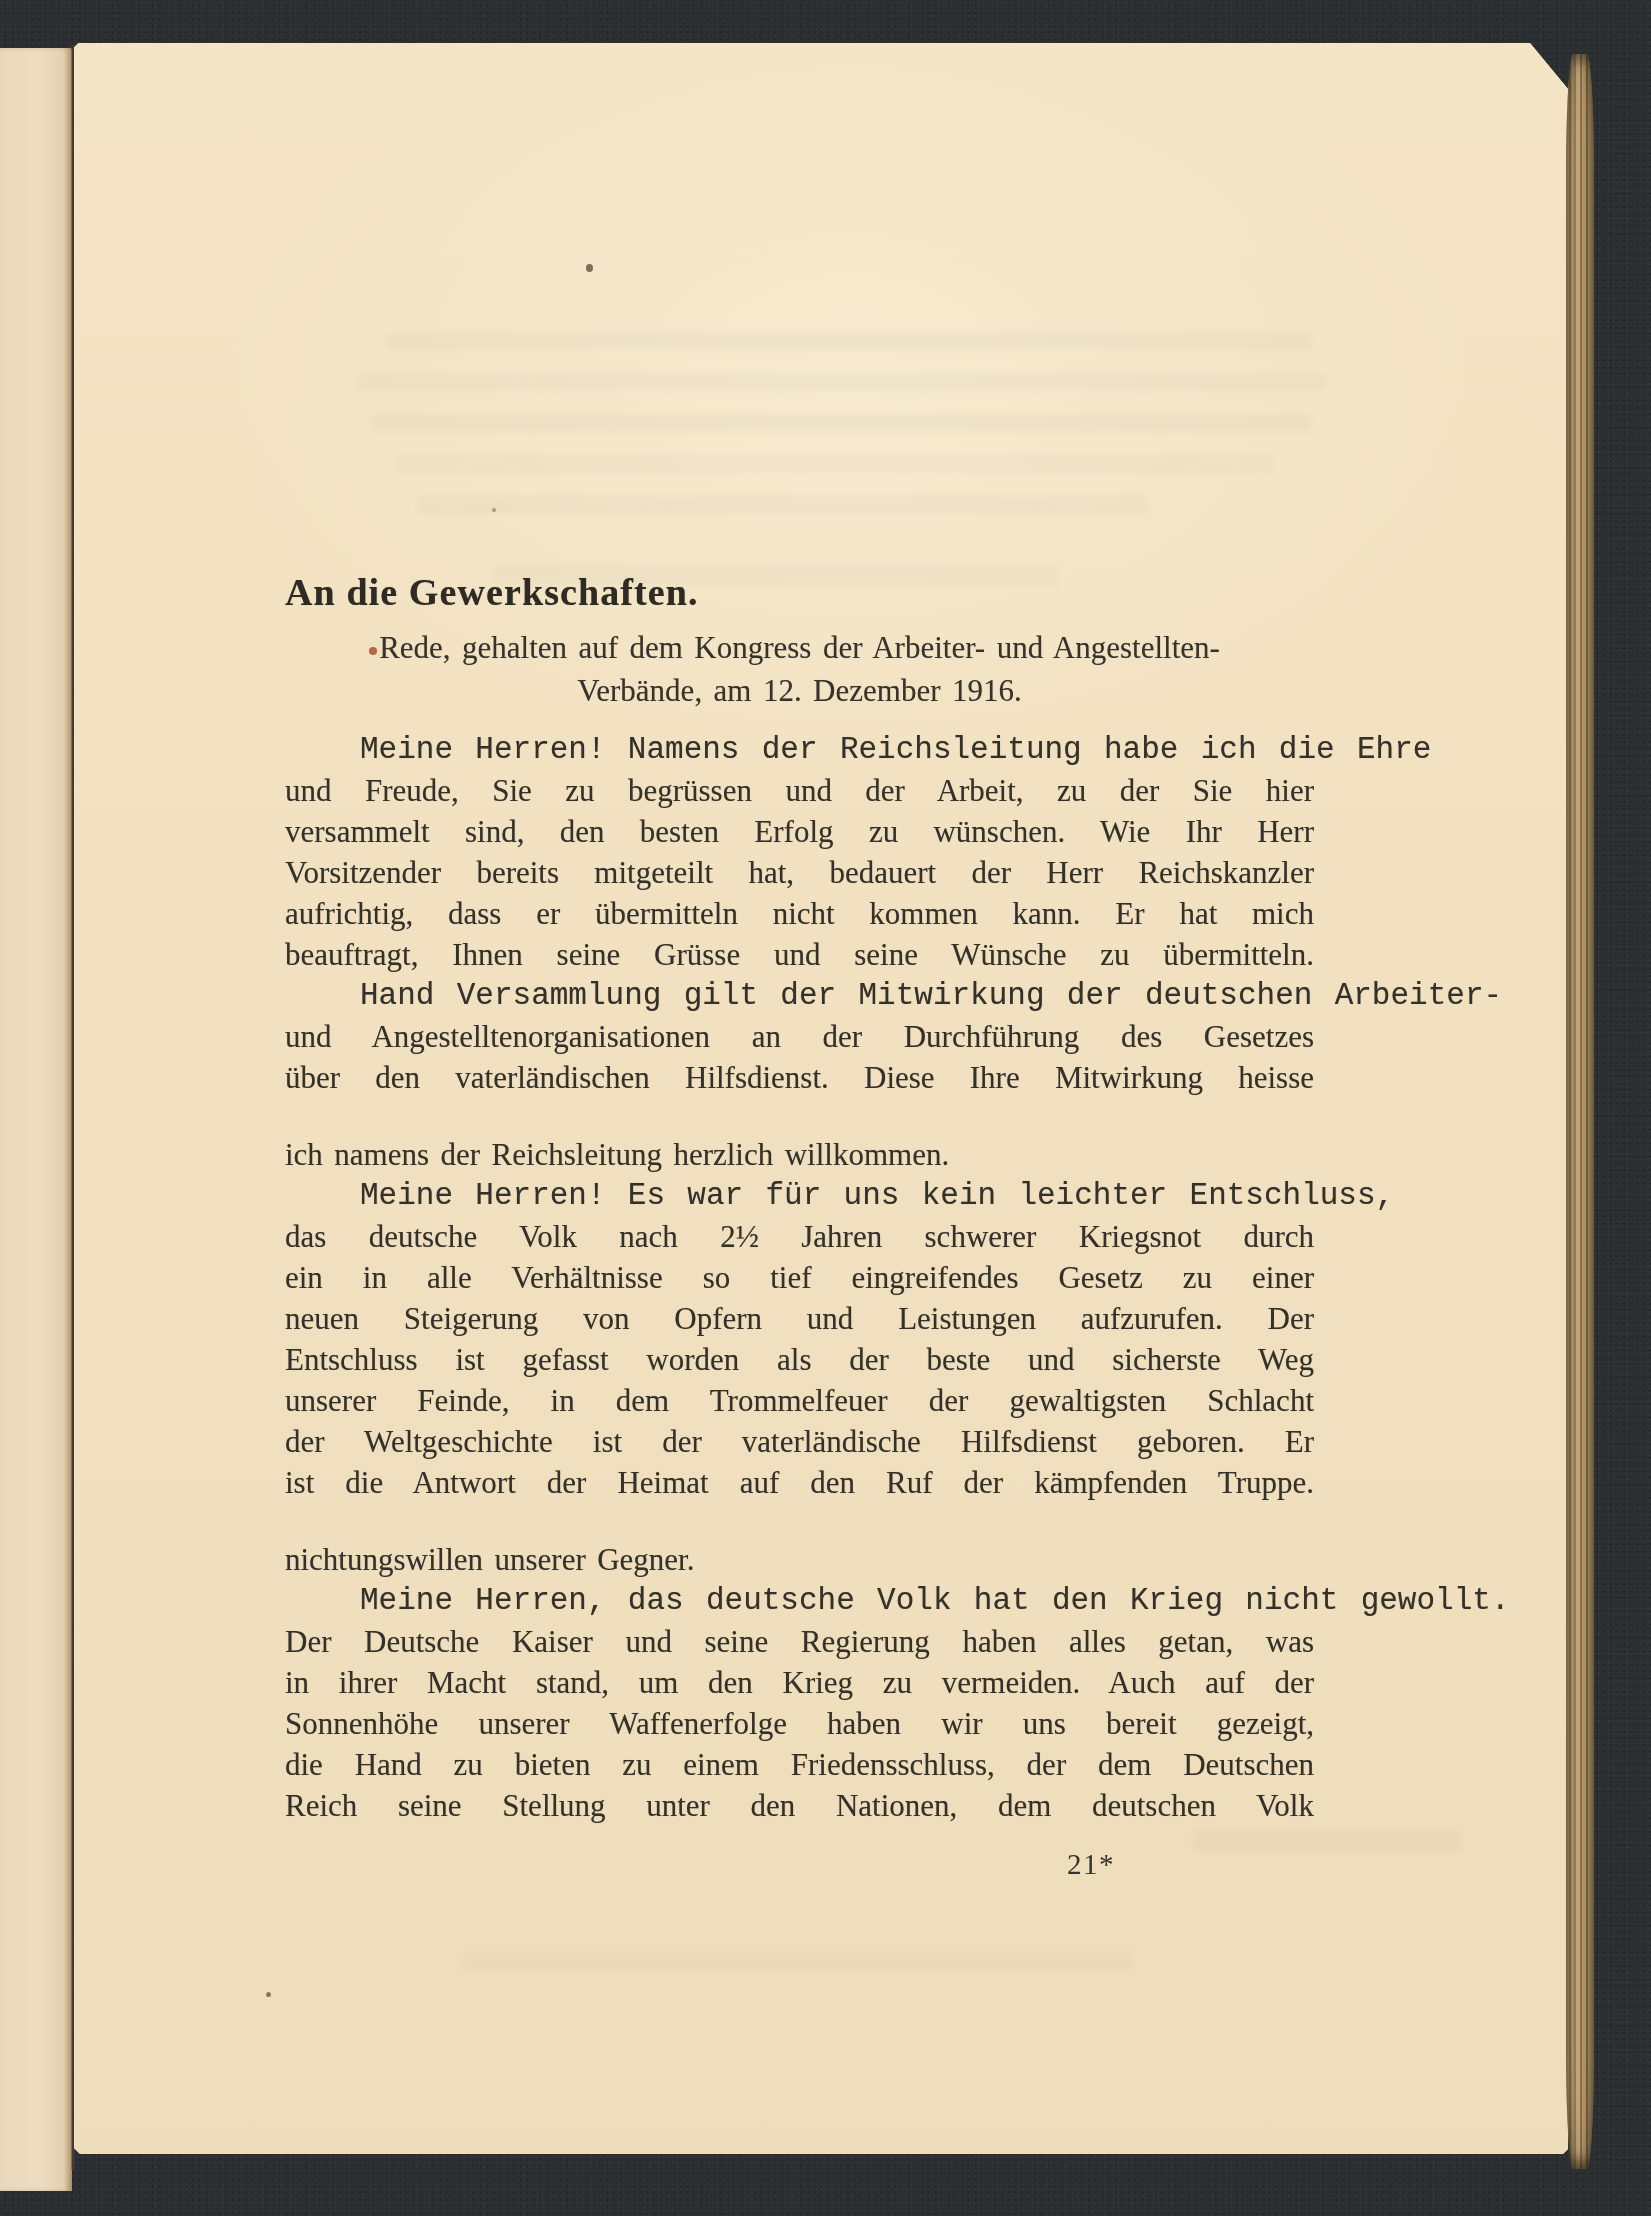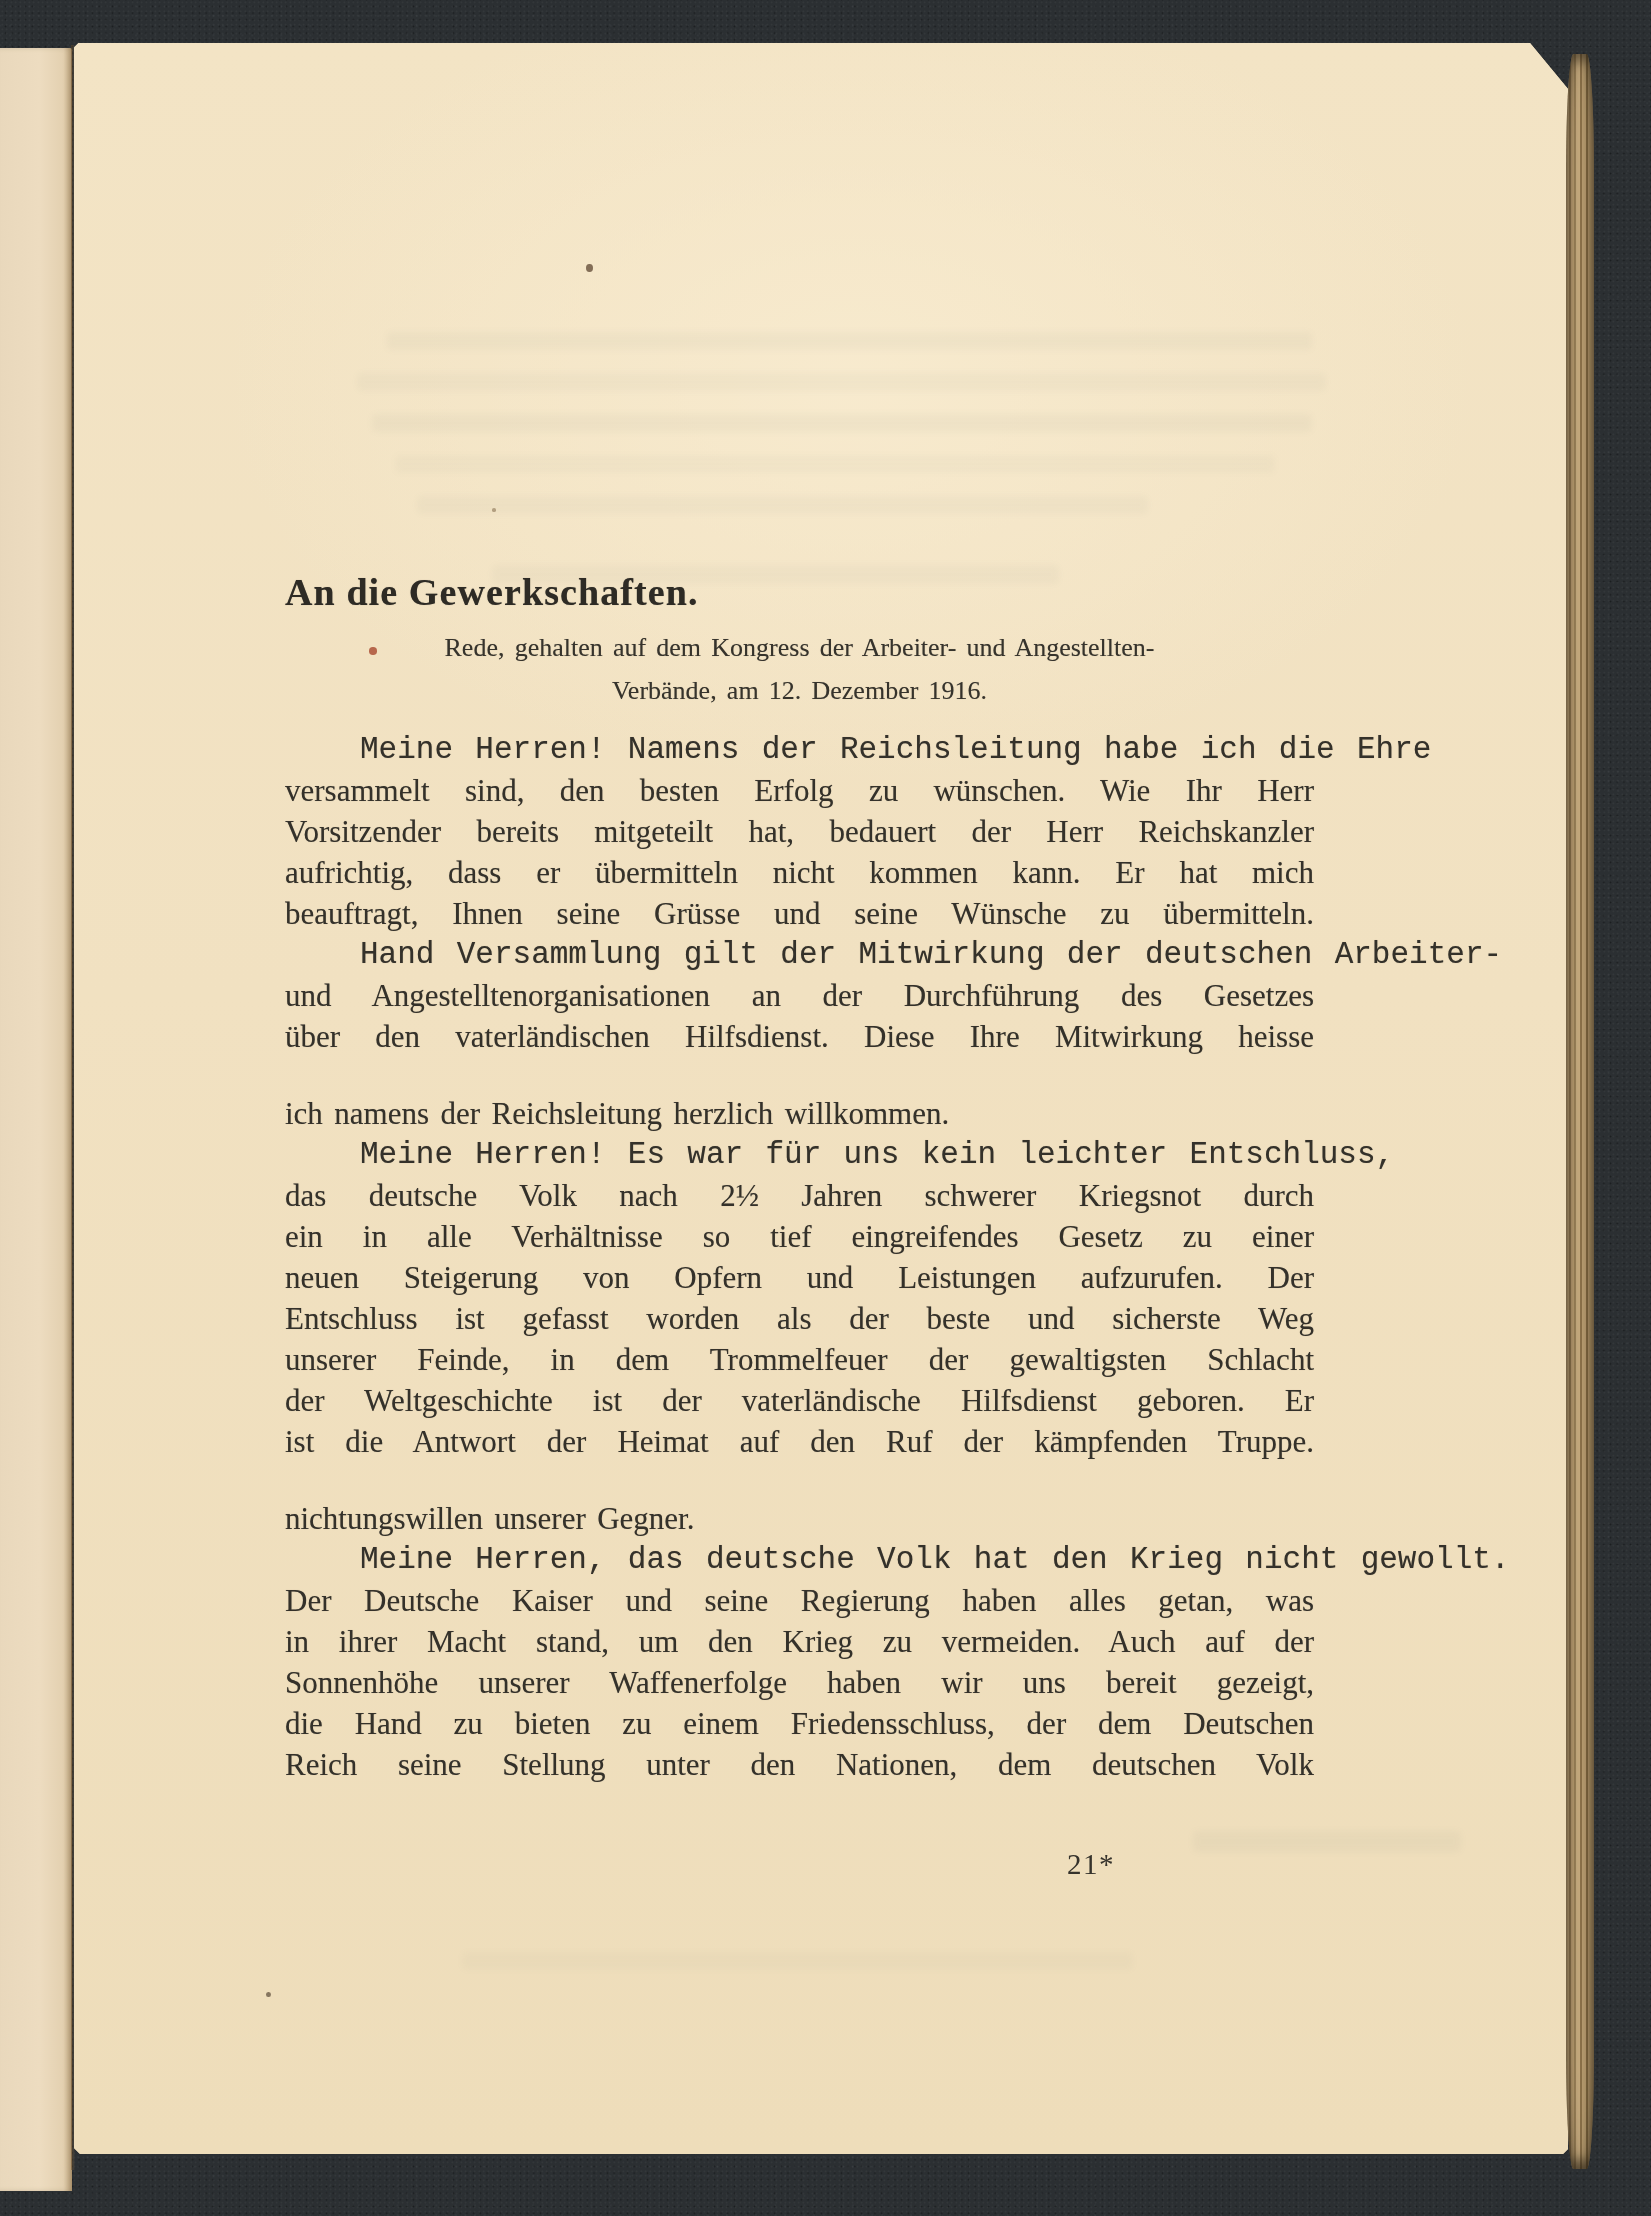--- a/index.html
+++ b/index.html
@@ -56,21 +56,21 @@
 
   
   .title{
     position:absolute;left:211px;top:501px;width:1029px;
     font-size:38px;line-height:46px;font-weight:bold;
     letter-spacing:1.1px;color:#2e2b25;
     text-shadow:0 0 0.7px rgba(46,43,37,.5);
   }
   .subtitle{
     position:absolute;left:196px;top:583px;width:1059px;
-    font-size:26px;line-height:43px;text-align:center;
+    font-size:31px;line-height:43px;text-align:center;
     color:#36332c;word-spacing:3.7px;text-shadow:0 0 0.7px rgba(54,51,44,.35);
   }
   .body-text{
     position:absolute;left:211px;top:686px;width:1029px;
     font-size:31px;line-height:41px;color:#34312a;
     word-spacing:3.7px;text-shadow:0 0 0.7px rgba(52,49,42,.35);
   }
   .body-text .line{
     text-align:justify;text-align-last:justify;height:41px;white-space:nowrap;
   }
@@ -125,20 +125,21 @@
 
   <h1 class="title">An die Gewerkschaften.</h1>
 
   <div class="subtitle">
     <div>Rede, gehalten auf dem Kongress der Arbeiter- und Angestellten-</div>
     <div>Verbände, am 12. Dezember 1916.</div>
   </div>
 
   <div class="body-text">
       <div class="line indent">Meine Herren!  Namens der Reichsleitung habe ich die Ehre</div>
+      <div class="line">und Freude, Sie zu begrüssen und der Arbeit, zu der Sie hier</div>
       <div class="line">versammelt sind, den besten Erfolg zu wünschen.  Wie Ihr Herr</div>
       <div class="line">Vorsitzender bereits mitgeteilt hat, bedauert der Herr Reichskanzler</div>
       <div class="line">aufrichtig, dass er übermitteln nicht kommen kann.  Er hat mich</div>
       <div class="line">beauftragt, Ihnen seine Grüsse und seine Wünsche zu übermitteln.</div>
       <div class="line indent">Hand Versammlung gilt der Mitwirkung der deutschen Arbeiter-</div>
       <div class="line">und Angestelltenorganisationen an der Durchführung des Gesetzes</div>
       <div class="line">über den vaterländischen Hilfsdienst. Diese Ihre Mitwirkung heisse</div>
       <div class="line no-stretch">ich namens der Reichsleitung herzlich willkommen.</div>
       <div class="line indent">Meine Herren!  Es war für uns kein leichter Entschluss,</div>
       <div class="line">das deutsche Volk nach 2½ Jahren schwerer Kriegsnot durch</div>

